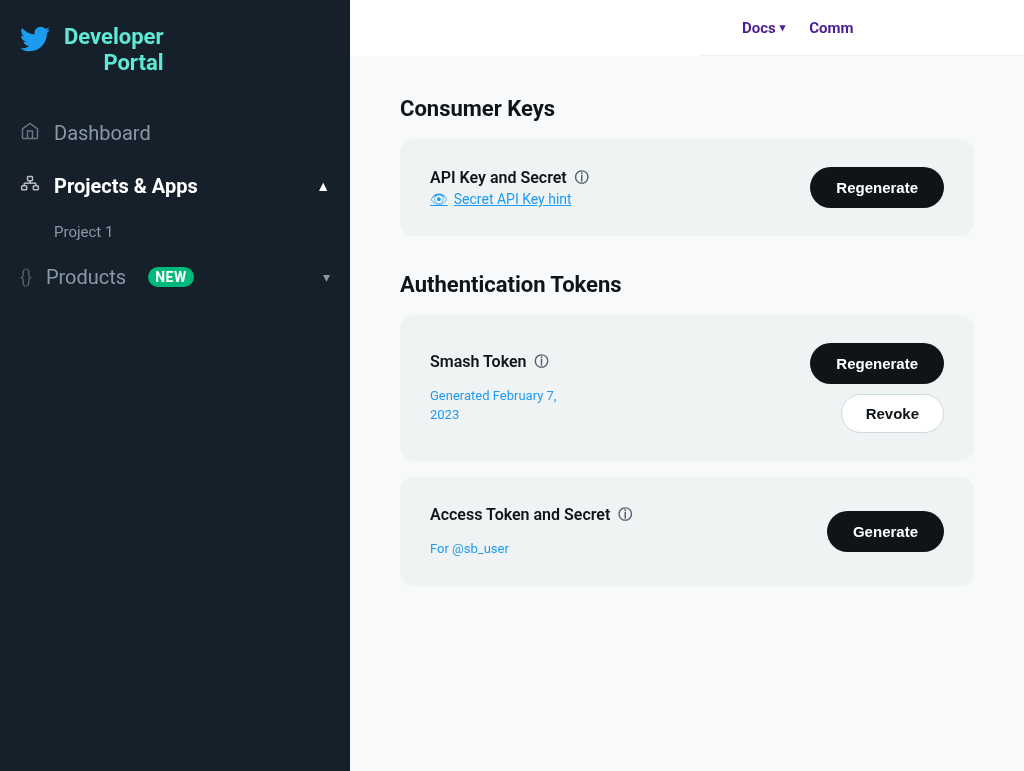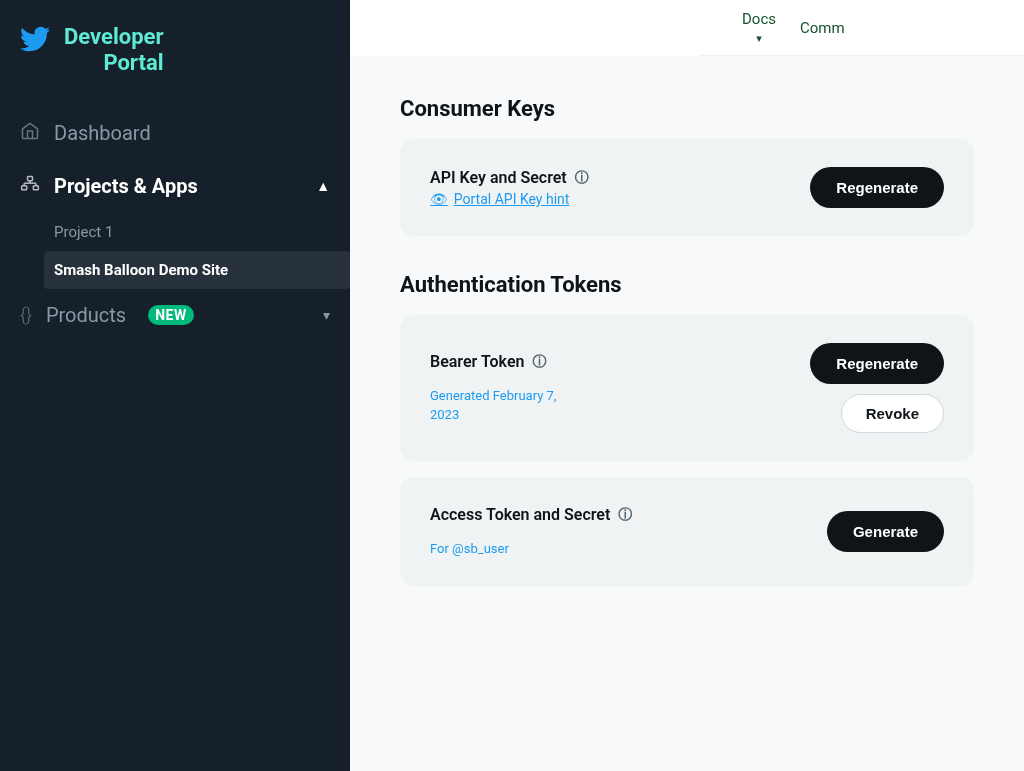--- a/index.html
+++ b/index.html
@@ -175,25 +175,24 @@
       align-items: center;
       padding: 0 30px;
       gap: 0;
       z-index: 10;
     }
     .topbar-link {
       display: flex;
       align-items: center;
       gap: 4px;
       font-size: 15px;
-      font-weight: 400;
-      color: #14532d;
+      font-weight: 700;
+      color: #4c1d95;
       cursor: pointer;
       padding: 0 12px;
-      flex-direction: column;
     }
     .topbar-chevron { font-size: 11px; }
     .main-with-topbar {
       flex: 1;
       display: flex;
       flex-direction: column;
       position: relative;
     }
     .main-scroll {
       margin-top: 56px;
@@ -241,21 +240,20 @@
           <line x1="19" y1="14" x2="19" y2="11"></line>
           <line x1="5" y1="11" x2="19" y2="11"></line>
         </svg>
       </span>
       <span class="label" style="font-weight:700;color:#fff;">Projects &amp; Apps</span>
       <span class="chevron">▲</span>
     </div>
 
     <div class="nav-sub">
       <div class="nav-sub-item">Project 1</div>
-      <div class="nav-sub-item active">Smash Balloon Demo Site</div>
     </div>
 
     <div class="nav-item">
       <span class="icon" style="color:#8899a6;font-size:18px;font-weight:300;">{}</span>
       <span class="label">Products</span>
       <span class="nav-badge">NEW</span>
       <span class="chevron">▾</span>
     </div>
   </div>
 </nav>
@@ -278,34 +276,34 @@
       <div class="section-title">Consumer Keys</div>
 
       <div class="card">
         <div class="card-info">
           <div class="card-label">
             <span>API Key and Secret</span>
             <span class="info-icon">ⓘ</span>
           </div>
           <div class="card-sub">
             <span>👁</span>
-            <span>Portal API Key hint</span>
+            <span>Secret API Key hint</span>
           </div>
         </div>
         <button class="btn-dark">Regenerate</button>
       </div>
     </div>
 
     <div class="section-gap">
       <div class="section-title">Authentication Tokens</div>
 
       <div class="card" style="margin-bottom:16px;">
         <div class="card-info">
           <div class="card-label">
-            <span>Bearer Token</span>
+            <span>Smash Token</span>
             <span class="info-icon">ⓘ</span>
           </div>
           <div class="card-sub-text" style="white-space:pre-line;">Generated February 7,
 2023</div>
         </div>
         <div class="card-buttons">
           <button class="btn-dark">Regenerate</button>
           <button class="btn-outline">Revoke</button>
         </div>
       </div>

